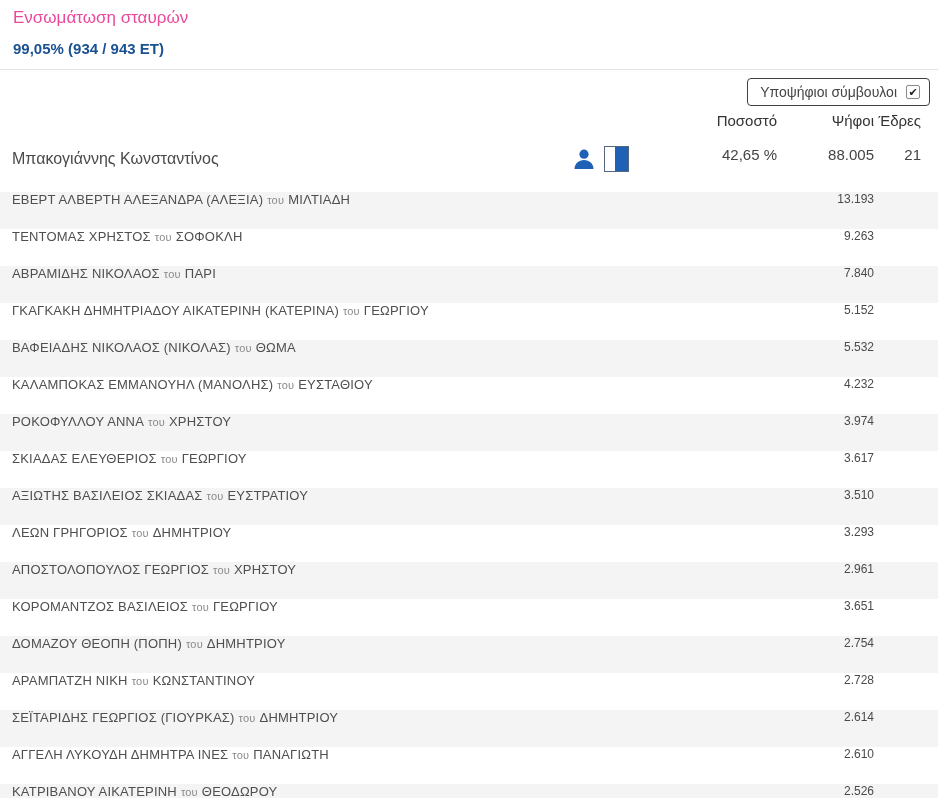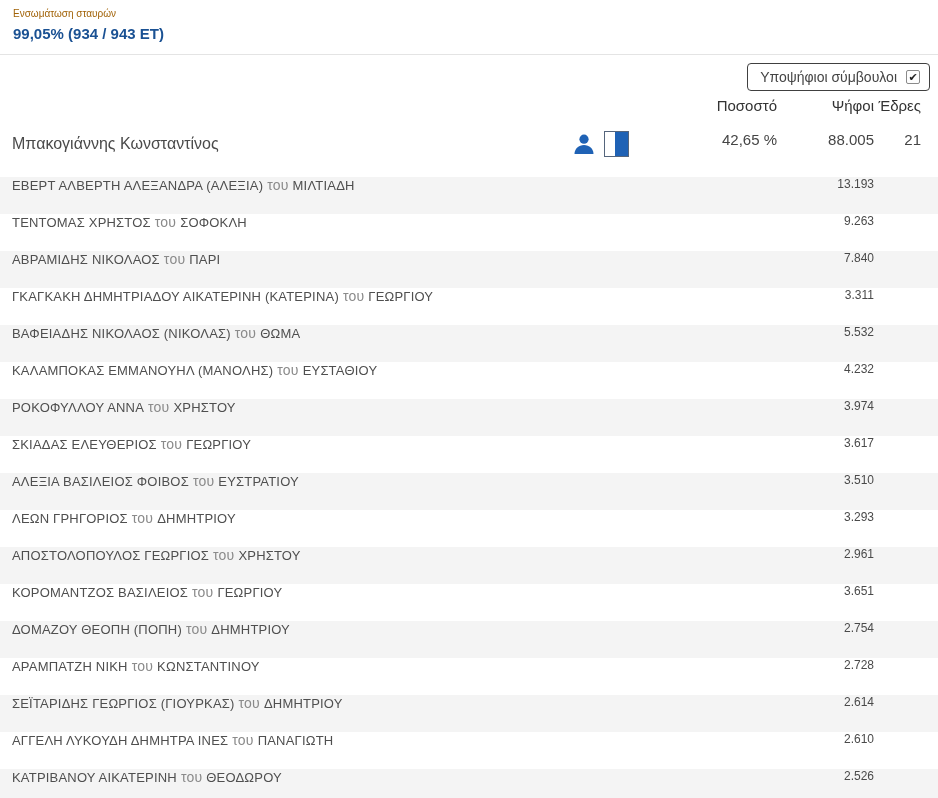--- a/index.html
+++ b/index.html
@@ -1,21 +1,21 @@
 <!DOCTYPE html>
 <html><head>
 <meta charset="utf-8">
 <style>
   * { box-sizing: border-box; margin: 0; padding: 0; }
   html, body { width: 938px; height: 798px; background: #ffffff; overflow: hidden; }
   body { font-family: "Liberation Sans", sans-serif; color: #4d4d4d; }
 
   
   .top-header { padding: 8px 0 12px 13px; border-bottom: 1px solid #e4e4e4; }
-  .top-title { font-size: 10px; color: #a16207; cursor: pointer; margin-bottom: 6px; }
+  .top-title { font-size: 17px; color: #ec4899; cursor: pointer; margin-bottom: 12px; }
   .top-progress { font-size: 15px; font-weight: bold; color: #1a5193; }
 
   
   .toolbar { display: flex; justify-content: flex-end; padding: 8px 8px 0 0; }
   .filter-btn {
     display: inline-flex; align-items: center; gap: 9px;
     border: 1px solid #404040; border-radius: 4px; background: #fff;
     padding: 5px 9px 5px 12px; cursor: pointer;
   }
   .filter-btn-label { font-size: 14px; color: #444; white-space: nowrap; }
@@ -46,21 +46,21 @@
     display: flex; overflow: hidden;
   }
   .ballot-icon .b-left  { width: 42%; background: #ffffff; }
   .ballot-icon .b-right { width: 58%; background: #1f62b5; }
 
   .candidate-list { }
   .cand-row { height: 37px; }
   .cand-row.odd  { background: #f4f4f4; }
   .cand-row.even { background: #ffffff; }
   .cand-name { font-size: 13px; color: #4f4f4f; letter-spacing: .2px; white-space: nowrap; overflow: hidden; }
-  .cand-of   { font-size: 14px; color: #8a8a8a; margin: 16px 4px; }
+  .cand-of   { font-size: 11px; color: #8a8a8a; margin: 16px 4px; }
   .cand-votes { font-size: 12px; color: #4a4a4a; }
 </style>
 </head>
 <body>
 
 <div class="top-header">
   <div class="top-title">Ενσωμάτωση σταυρών</div>
   <div class="top-progress">99,05% (934 / 943 ΕΤ)</div>
 </div>
 
@@ -122,21 +122,21 @@
     </div>
     <div class="cell-pct"></div>
     <div class="cell-votes cand-votes">7.840</div>
     <div class="cell-seats"></div>
   </div>
     <div class="grid-row cand-row even">
     <div class="cell-name">
       <span class="cand-name"><span>ΓΚΑΓΚΑΚΗ ΔΗΜΗΤΡΙΑΔΟΥ ΑΙΚΑΤΕΡΙΝΗ (ΚΑΤΕΡΙΝΑ)</span><span class="cand-of">του</span><span>ΓΕΩΡΓΙΟΥ</span></span>
     </div>
     <div class="cell-pct"></div>
-    <div class="cell-votes cand-votes">3.311</div>
+    <div class="cell-votes cand-votes">5.152</div>
     <div class="cell-seats"></div>
   </div>
     <div class="grid-row cand-row odd">
     <div class="cell-name">
       <span class="cand-name"><span>ΒΑΦΕΙΑΔΗΣ ΝΙΚΟΛΑΟΣ (ΝΙΚΟΛΑΣ)</span><span class="cand-of">του</span><span>ΘΩΜΑ</span></span>
     </div>
     <div class="cell-pct"></div>
     <div class="cell-votes cand-votes">5.532</div>
     <div class="cell-seats"></div>
   </div>
@@ -159,21 +159,21 @@
     <div class="grid-row cand-row even">
     <div class="cell-name">
       <span class="cand-name"><span>ΣΚΙΑΔΑΣ ΕΛΕΥΘΕΡΙΟΣ</span><span class="cand-of">του</span><span>ΓΕΩΡΓΙΟΥ</span></span>
     </div>
     <div class="cell-pct"></div>
     <div class="cell-votes cand-votes">3.617</div>
     <div class="cell-seats"></div>
   </div>
     <div class="grid-row cand-row odd">
     <div class="cell-name">
-      <span class="cand-name"><span>ΑΛΕΞΙΑ ΒΑΣΙΛΕΙΟΣ ΦΟΙΒΟΣ</span><span class="cand-of">του</span><span>ΕΥΣΤΡΑΤΙΟΥ</span></span>
+      <span class="cand-name"><span>ΑΞΙΩΤΗΣ ΒΑΣΙΛΕΙΟΣ ΣΚΙΑΔΑΣ</span><span class="cand-of">του</span><span>ΕΥΣΤΡΑΤΙΟΥ</span></span>
     </div>
     <div class="cell-pct"></div>
     <div class="cell-votes cand-votes">3.510</div>
     <div class="cell-seats"></div>
   </div>
     <div class="grid-row cand-row even">
     <div class="cell-name">
       <span class="cand-name"><span>ΛΕΩΝ ΓΡΗΓΟΡΙΟΣ</span><span class="cand-of">του</span><span>ΔΗΜΗΤΡΙΟΥ</span></span>
     </div>
     <div class="cell-pct"></div>

